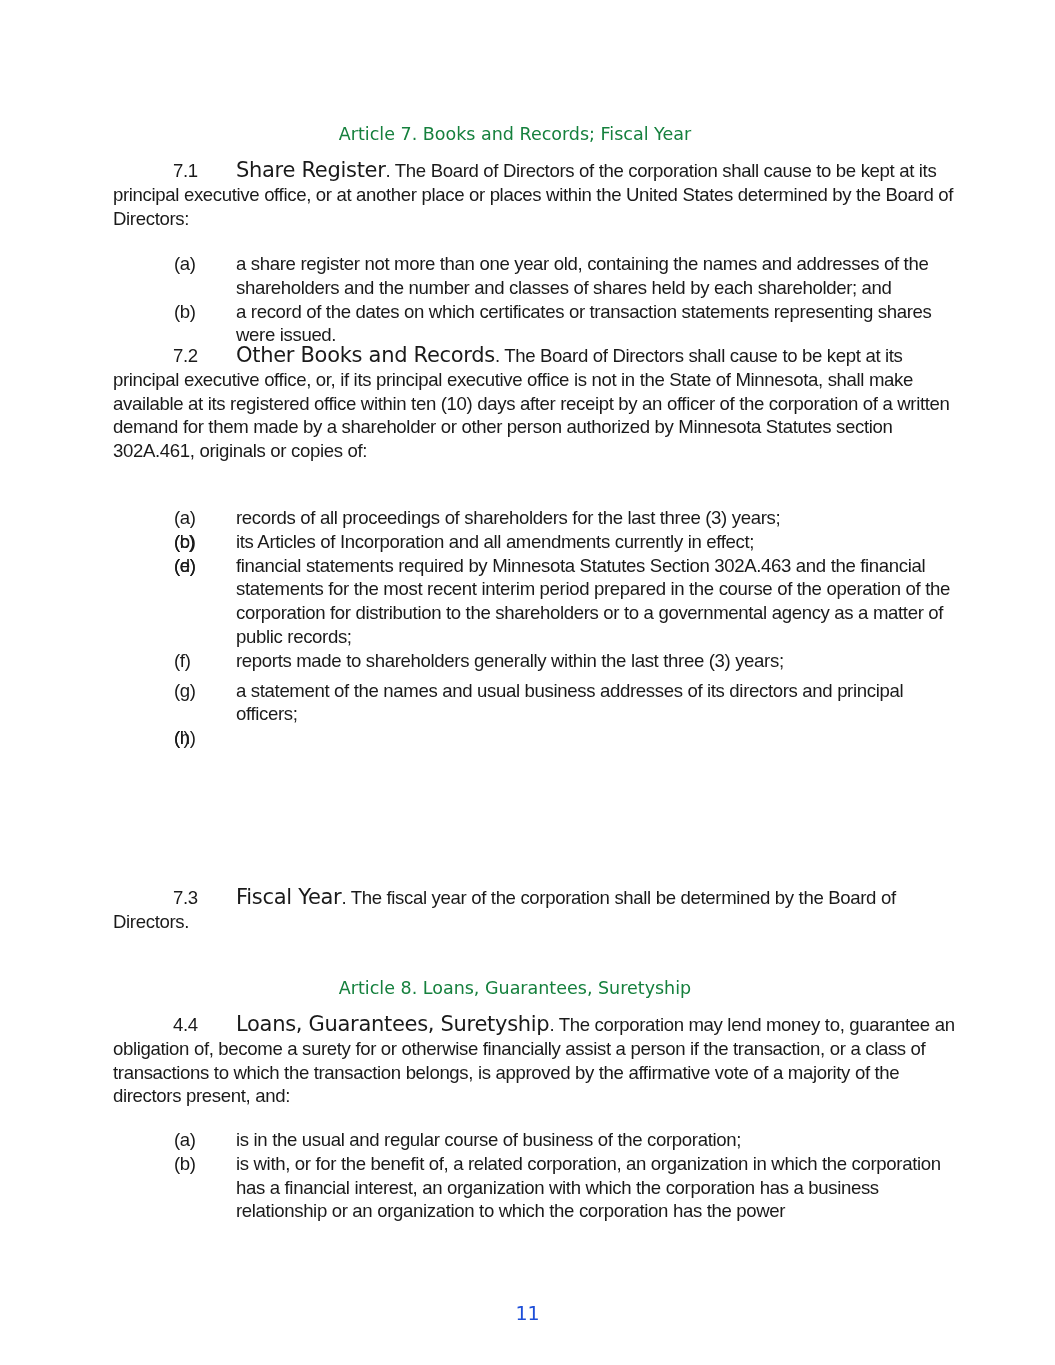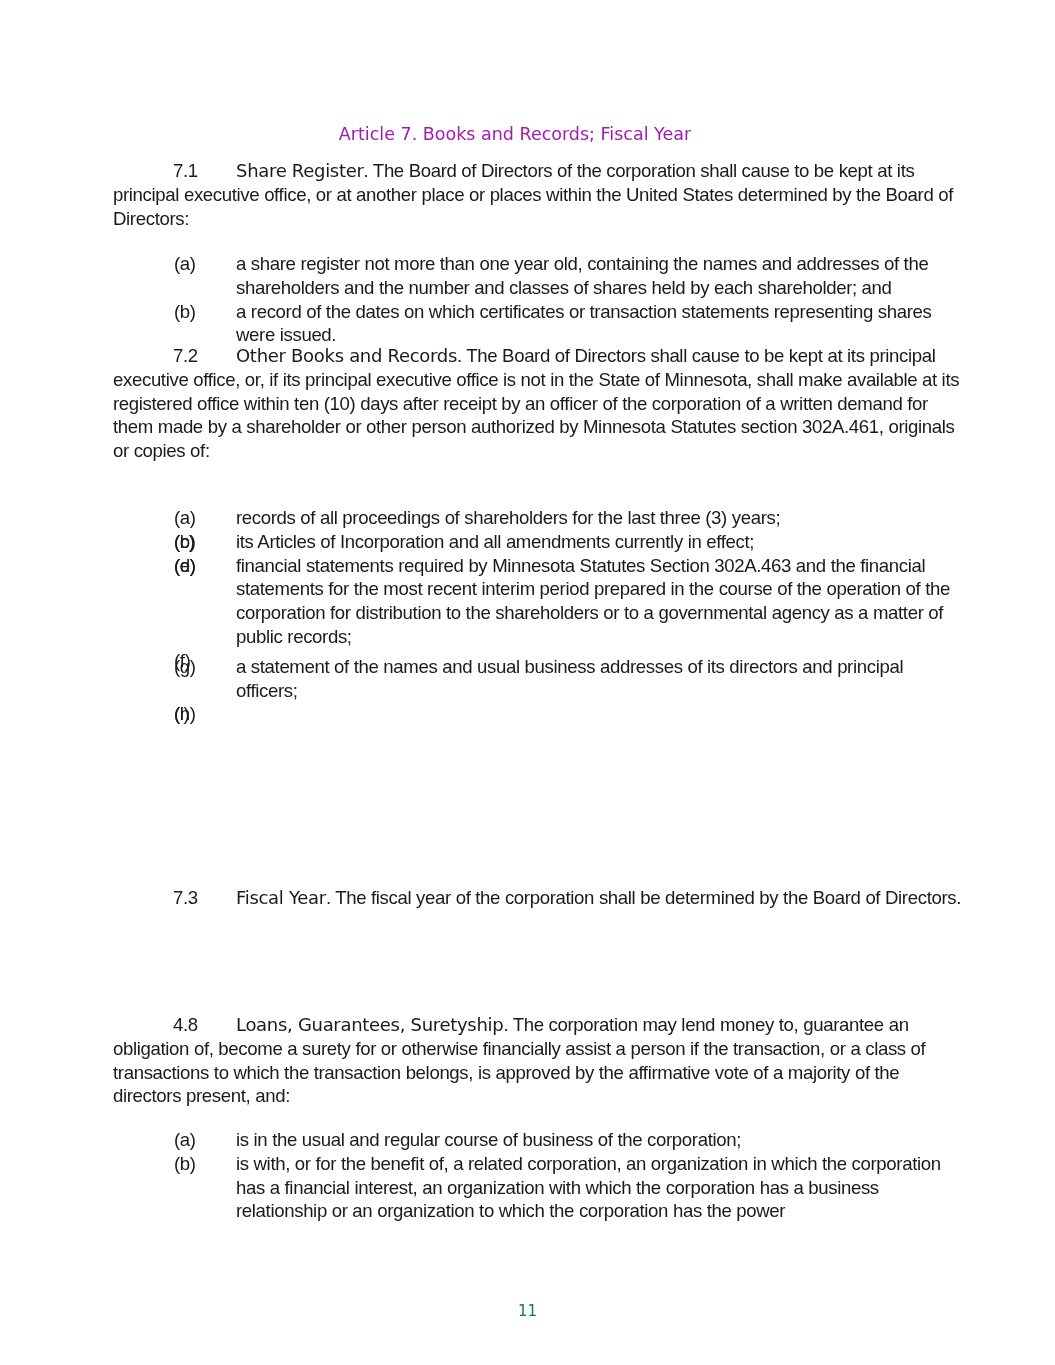--- a/index.html
+++ b/index.html
@@ -6,31 +6,31 @@
   body { width: 1055px; height: 1365px; position: relative; overflow: hidden; }
   .page {
     position: absolute; left: 0; top: 0; width: 1055px; height: 1365px;
     background: #ffffff; color: #1a1a1a;
     font-family: "Liberation Sans", sans-serif;
     font-size: 18.6px; letter-spacing: -0.35px;
   }
   .heading {
     position: absolute; left: 0; width: 1030px; text-align: center;
     font-size: 19px; letter-spacing: 0;
-    font-family: "DejaVu Sans", sans-serif; font-size: 17.5px; color: #a21caf;
+    font-family: "DejaVu Sans", sans-serif; font-size: 17.5px; color: #15803d;
   }
   .para { position: absolute; left: 113px; width: 850px; line-height: 23.8px; }
   .para .num { display: inline-block; width: 63px; padding-left: 60px; }
-  .para .title { font-family: "DejaVu Sans", sans-serif; font-size: 18px; letter-spacing: -0.3px; }
+  .para .title { font-family: "DejaVu Sans", sans-serif; font-size: 21px; letter-spacing: -0.3px; }
   .list { position: absolute; left: 174px; width: 790px; }
   .item { position: relative; padding-left: 62px; line-height: 23.8px; }
   .item .label { position: absolute; left: 0; top: 0; }
   .page-number {
     position: absolute; left: 0; width: 1055px; top: 1302px; text-align: center;
-    color: #0f766e; font-family: "DejaVu Sans", sans-serif; font-size: 15px; letter-spacing: 0;
+    color: #1d4ed8; font-family: "DejaVu Sans", sans-serif; font-size: 19px; letter-spacing: 0;
   }
 </style>
 </head>
 <body>
 
 <div class="page">
 
   <div class="heading" style="top:124px;">Article 7. Books and Records; Fiscal Year</div>
 
   <div class="para" style="top:159px;">
@@ -45,33 +45,34 @@
   <div class="para" style="top:344px;">
     <span class="num">7.2</span><span class="title">Other Books and Records</span><span>. The Board of Directors shall cause to be kept at its principal executive office, or, if its principal executive office is not in the State of Minnesota, shall make available at its registered office within ten (10) days after receipt by an officer of the corporation of a written demand for them made by a shareholder or other person authorized by Minnesota Statutes section 302A.461, originals or copies of:</span>
   </div>
 
   <div class="list" style="top:506px;">
     <div class="item"><span class="label">(a)</span><span>records of all proceedings of shareholders for the last three (3) years;</span></div>
     <div class="item"><span class="label">(b)</span></div>
     <div class="item"><span class="label">(c)</span><span>its Articles of Incorporation and all amendments currently in effect;</span></div>
     <div class="item"><span class="label">(d)</span></div>
     <div class="item"><span class="label">(e)</span><span>financial statements required by Minnesota Statutes Section 302A.463 and the financial statements for the most recent interim period prepared in the course of the operation of the corporation for distribution to the shareholders or to a governmental agency as a matter of public records;</span></div>
-    <div class="item" style="margin-bottom:6px;"><span class="label">(f)</span></div>
+    <div class="item" style="margin-bottom:6px;"><span class="label">(f)</span><span>reports made to shareholders generally within the last three (3) years;</span></div>
     <div class="item"><span class="label">(g)</span><span>a statement of the names and usual business addresses of its directors and principal officers;</span></div>
     <div class="item"><span class="label">(h)</span></div>
     <div class="item"><span class="label">(i)</span></div>
   </div>
 
   <div class="para" style="top:886px;">
     <span class="num">7.3</span><span class="title">Fiscal Year</span><span>. The fiscal year of the corporation shall be determined by the Board of Directors.</span>
   </div>
 
+  <div class="heading" style="top:978px;">Article 8. Loans, Guarantees, Suretyship</div>
 
   <div class="para" style="top:1013px;">
-    <span class="num">4.8</span><span class="title">Loans, Guarantees, Suretyship</span><span>. The corporation may lend money to, guarantee an obligation of, become a surety for or otherwise financially assist a person if the transaction, or a class of transactions to which the transaction belongs, is approved by the affirmative vote of a majority of the directors present, and:</span>
+    <span class="num">4.4</span><span class="title">Loans, Guarantees, Suretyship</span><span>. The corporation may lend money to, guarantee an obligation of, become a surety for or otherwise financially assist a person if the transaction, or a class of transactions to which the transaction belongs, is approved by the affirmative vote of a majority of the directors present, and:</span>
   </div>
 
   <div class="list" style="top:1128px;">
     <div class="item"><span class="label">(a)</span><span>is in the usual and regular course of business of the corporation;</span></div>
     <div class="item"><span class="label">(b)</span><span>is with, or for the benefit of, a related corporation, an organization in which the corporation has a financial interest, an organization with which the corporation has a business relationship or an organization to which the corporation has the power</span></div>
   </div>
 
   <div class="page-number">11</div>
 </div>
 

